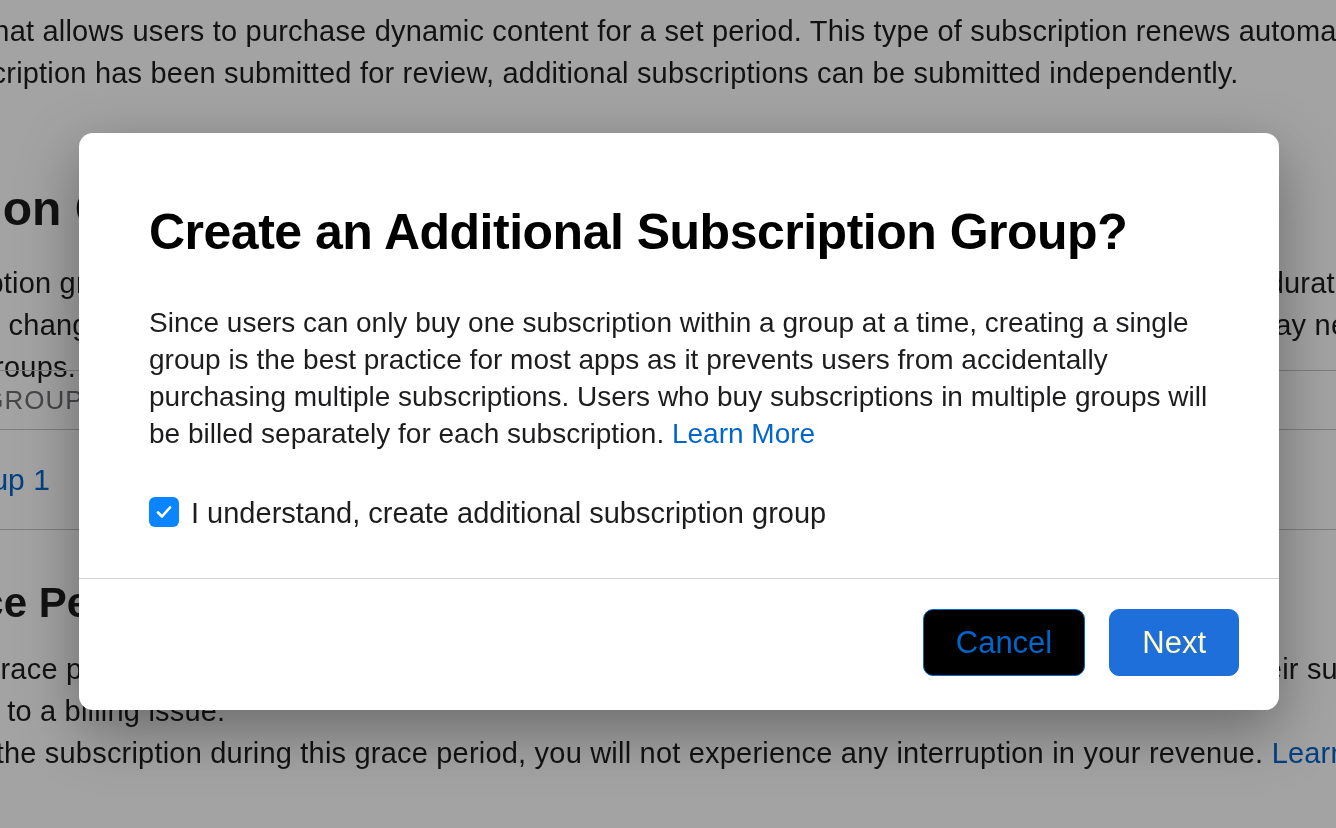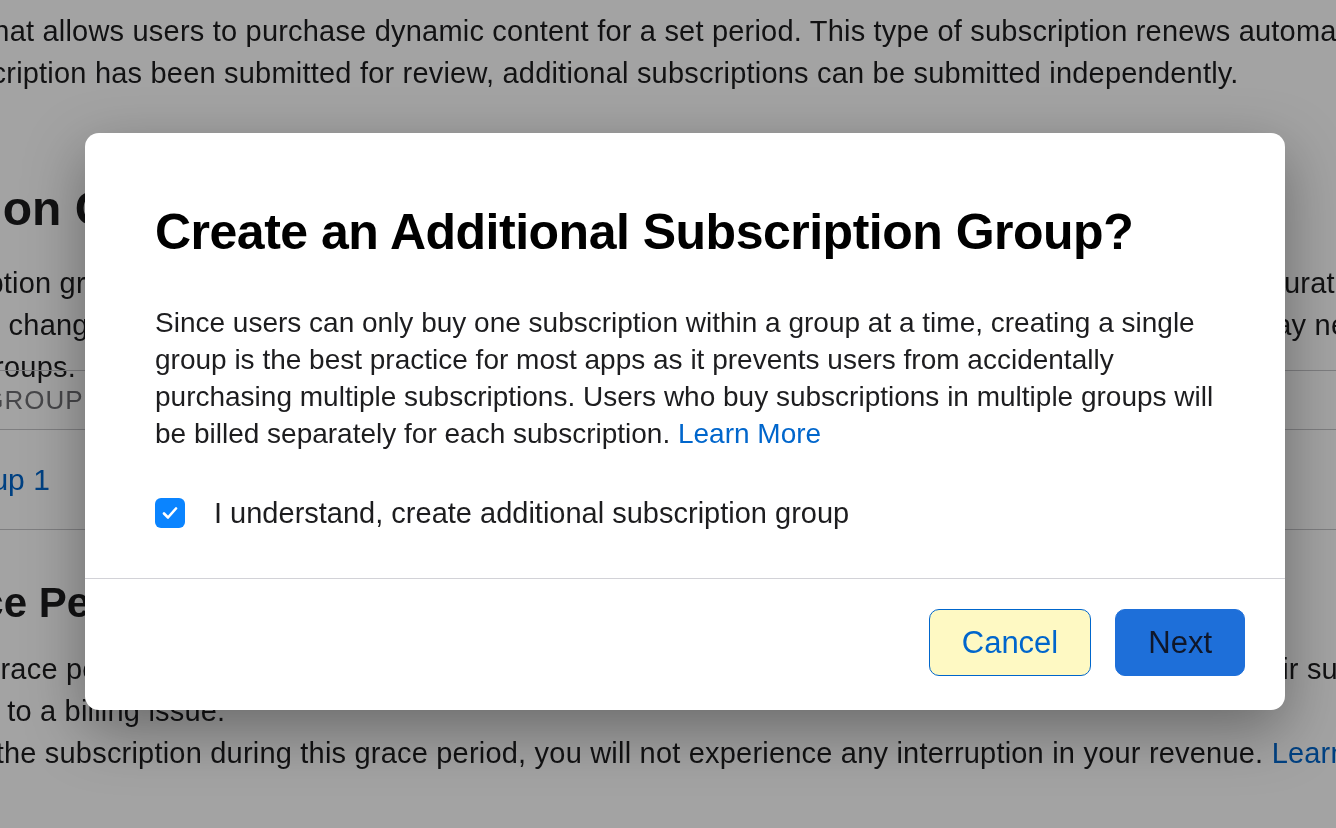--- a/index.html
+++ b/index.html
@@ -84,21 +84,21 @@
       width:1750px;
     }
     
     .scrim {
       position:absolute; inset:0;
       background:rgba(0,0,0,0.36);
     }
     
     .modal {
       position:absolute;
-      left:85px; top:133px;
+      left:79px; top:133px;
       width:1200px;
       background:#fff;
       border-radius:14px;
       box-shadow:0 20px 60px rgba(0,0,0,0.35);
       overflow:hidden;
     }
     .modal-body {
       padding:70px 70px 48px 70px;
     }
     .modal-title {
@@ -113,22 +113,21 @@
       line-height:1.32;
       color:#1d1d1f;
       margin-bottom:44px;
     }
     .modal-description a {
       color:#0066cc;
       text-decoration:none;
     }
     .checkbox-row {
       display:flex;
-      align-items:center;
-      gap:29px;
+      gap:12px;
     }
     .checkbox {
       width:30px; height:30px;
       border-radius:6px;
       background:#0a84ff;
       display:flex;
       align-items:center;
       justify-content:center;
       flex-shrink:0;
     }
@@ -147,28 +146,28 @@
     .btn {
       font-size:31px;
       font-weight:400;
       padding:14px 32px;
       border-radius:10px;
       cursor:pointer;
       font-family:inherit;
       line-height:1.2;
     }
     .btn-secondary {
-      background:#fef9c3;
+      background:#000000;
       border:1.5px solid #0066cc;
       color:#0066cc;
     }
     .btn-primary {
       background:#1e6fd9;
       border:1.5px solid #1e6fd9;
-      color:#0f172a;
+      color:#fef9c3;
     }
   </style>
 </head>
 <body>
 
 <div class="bg-page">
   <div class="bg-text bg-paragraph-top">An auto-renewable subscription is a product that allows users to purchase dynamic content for a set period. This type of subscription renews automatically unless the user cancels. After a binary has been uploaded and your first subscription has been submitted for review, additional subscriptions can be submitted independently.</div>
 
   <div class="bg-section-title">Subscription Groups</div>
 

